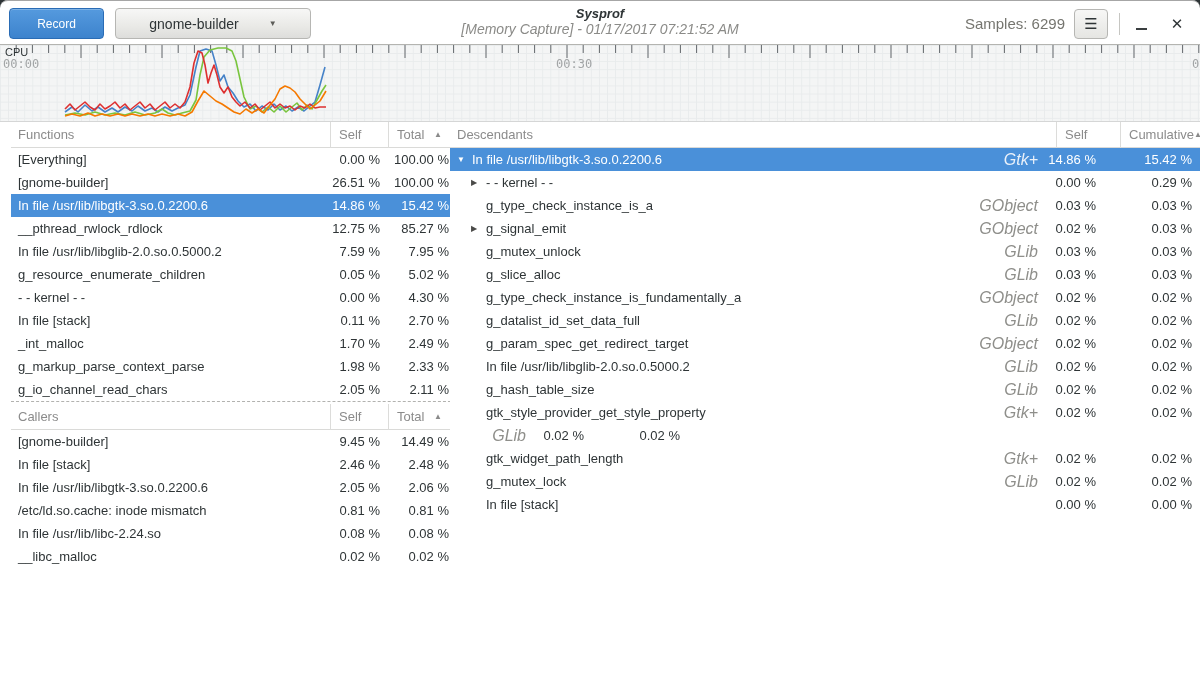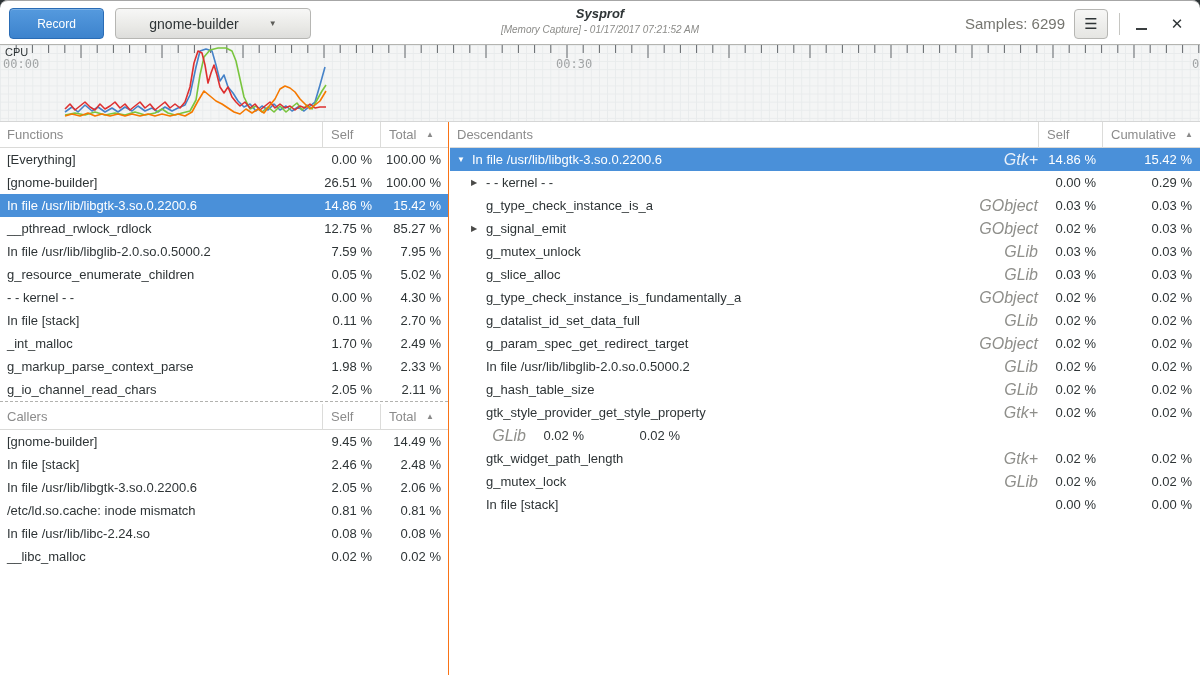--- a/index.html
+++ b/index.html
@@ -14,21 +14,21 @@
   .record-btn{position:absolute;left:9px;top:7px;width:95px;height:31px;box-sizing:border-box;
     background:linear-gradient(#559ade,#3d83cd);border:1px solid #2a6cb5;border-radius:4px;
     color:#ffffff;font-size:12px;display:flex;align-items:center;justify-content:center;cursor:pointer;
     box-shadow:inset 0 1px rgba(255,255,255,.25);}
   .target-btn{position:absolute;left:115px;top:7px;width:196px;height:31px;box-sizing:border-box;
     background:linear-gradient(#f7f7f6,#e9e9e6 60%,#dddddb);border:1px solid #b6b6b3;border-radius:4px;
     color:#2e3436;font-size:14px;display:flex;align-items:center;justify-content:center;gap:8px;cursor:pointer;}
   .target-btn .caret{font-size:8px;color:#5c5c58;margin-left:22px;}
   .tb-center{position:absolute;left:400px;top:4px;width:400px;height:38px;text-align:center;font-style:italic;}
   .tb-title{font-size:13px;font-weight:bold;color:#2e3436;line-height:17px;}
-  .tb-subtitle{font-size:10px;color:#8b8b88;line-height:15px;}
+  .tb-subtitle{font-size:14px;color:#8b8b88;line-height:15px;}
   .samples{position:absolute;right:135px;top:14px;font-size:15px;color:#75756f;}
   .menu-btn{position:absolute;left:1074px;top:8px;width:34px;height:30px;box-sizing:border-box;
     background:linear-gradient(#f7f7f6,#e5e5e2);border:1px solid #b6b6b3;border-radius:4px;
     display:flex;align-items:center;justify-content:center;font-size:15px;color:#2e3436;cursor:pointer;}
   .tb-sep{position:absolute;left:1119px;top:12px;width:1px;height:22px;background:#c6c6c2;}
   .win-btn{position:absolute;top:8px;width:30px;height:30px;display:flex;align-items:center;justify-content:center;
     color:#2e3436;cursor:pointer;}
   .min-btn{left:1126px;}
   .min-glyph{display:block;width:11px;height:0;border-bottom:2.5px solid #3a3e40;margin-top:10px;}
   .close-btn{left:1162px;font-size:15px;font-weight:bold;}
@@ -38,21 +38,21 @@
     background-image:linear-gradient(to right,#e8ebec 1px,transparent 1px),
                      linear-gradient(to bottom,#e8ebec 1px,transparent 1px);
     background-size:8.1px 8.1px;border-bottom:1px solid #d5d6d6;box-sizing:border-box;overflow:hidden;}
   .graph svg{position:absolute;left:0;top:0;}
   .cpu-label{position:absolute;left:5px;top:1px;font-size:11px;color:#2e3436;z-index:3;}
   .time-label{position:absolute;top:12px;font-size:12px;color:#a2a5a6;
     font-family:"DejaVu Sans Mono",monospace;z-index:3;white-space:nowrap;}
 
   
   .main{position:absolute;left:0;top:122px;width:1200px;height:553px;background:#ffffff;}
-  .left-panel{position:absolute;left:0;top:0;width:449px;height:553px;border-right:1px solid #f97316;box-sizing:border-box;background:#fff;}
+  .left-panel{position:absolute;left:11px;top:0;width:449px;height:553px;border-right:4px solid #f97316;box-sizing:border-box;background:#fff;}
   .right-panel{position:absolute;left:450px;top:0;width:750px;height:553px;background:#fff;}
 
   .thead{display:flex;height:26px;box-sizing:border-box;border-bottom:1px solid #dadad8;align-items:center;
     color:#8b8b8b;font-size:13px;background:#fff;}
   .th{box-sizing:border-box;height:26px;display:flex;align-items:center;cursor:pointer;}
   .th-name{flex:1;padding-left:7px;}
   .th-col{border-left:1px solid #dcdcda;padding-left:8px;}
   .sort-arrow{font-size:8px;color:#8a8a8a;margin-left:auto;margin-right:7px;}
 
   .row{display:flex;height:23px;align-items:center;font-size:13px;color:#2e3436;cursor:default;}
@@ -293,21 +293,21 @@
             <span class="cell-val lp-self">0.02 %</span>
             <span class="cell-val lp-total">0.02 %</span>
           </div>
         </div>
     </div>
 
     <div class="right-panel">
       <div class="thead">
         <div class="th th-name">Descendants</div>
         <div class="th th-col rp-self" style="width:64px">Self</div>
-        <div class="th th-col" style="width:98px">
+        <div class="th th-col" style="width:80px">
           <span>Cumulative</span>
           <span class="sort-arrow">▲</span>
         </div>
       </div>
       <div id="descendants-rows">
           <div class="row indent0 selected">
             <span class="cell-name">
               <span class="expander">▼</span>
               <span>In file /usr/lib/libgtk-3.so.0.2200.6</span>
             </span>

